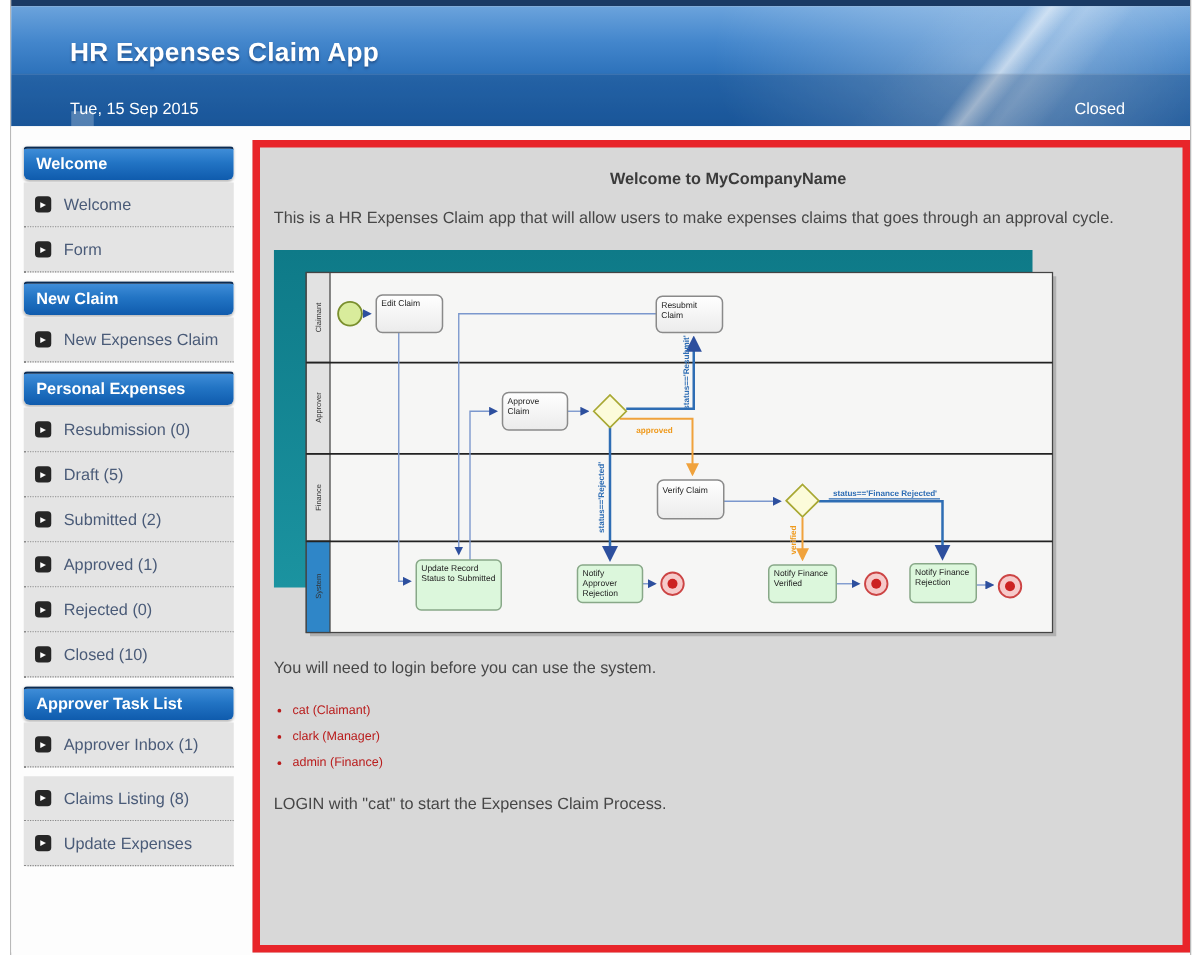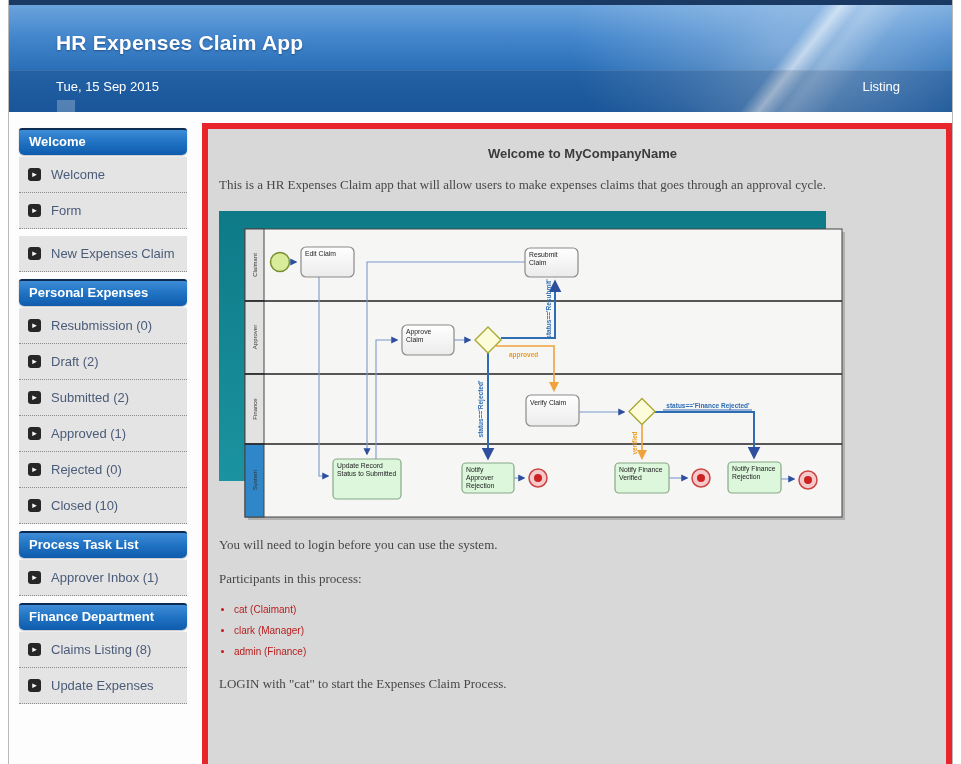--- a/index.html
+++ b/index.html
@@ -9,21 +9,21 @@
     font-family:"Liberation Sans", sans-serif;
   }
   .frame{
     position:absolute;left:8px;top:0;width:943px;height:764px;
     border-left:1px solid #b9b9b9;border-right:1px solid #b9b9b9;
     background:#fdfdfd;
   }
   
   .topstrip{height:5px;background:#1a3a64;}
   .header{
-    position:relative;height:107px;overflow:hidden;
+    position:relative;height:96px;overflow:hidden;
     background:linear-gradient(180deg,#6ba3dc 0%,#4386cc 30%,#2a6fb8 60%,#1d60a9 100%);
   }
   .header .band{
     position:absolute;left:0;right:0;bottom:0;height:41px;
     background:rgba(8,30,70,0.16);border-top:1px solid rgba(255,255,255,0.10);
   }
   .header .glow{
     position:absolute;right:-60px;top:-120px;width:460px;height:320px;
     background:radial-gradient(ellipse at center,rgba(255,255,255,0.30) 0%,rgba(255,255,255,0) 65%);
   }
@@ -62,21 +62,21 @@
     color:#ffffff;font-size:9px;line-height:13px;flex:0 0 13px;
   }
   .sb-label{color:#4a5b78;font-size:13px;}
   
   .main{
     margin-left:15px;margin-top:-5px;width:734px;height:621px;
     border:6px solid #e8252a;background:#d8d8d8;
     padding:17px 0 0 11px;box-sizing:content-box;
   }
   .main h1{font-size:13px;font-weight:bold;color:#3b3b3b;margin:0 0 14px 0;text-align:center;}
-  .main p{font-size:13px;color:#474747;margin:0 0 14px 0;line-height:20px;max-width:700px;font-family:Liberation Serif, serif;}
+  .main p{font-size:13px;color:#474747;margin:0 0 14px 0;line-height:20px;max-width:700px;}
   .main ul{margin:0 0 12px 0;padding-left:15px;}
   .main li{font-size:10px;color:#b91c1c;line-height:21px;}
   .diagram{display:block;margin:2px 0 12px 0;}
   
   .dg-label{font-family:"Liberation Sans",sans-serif;font-size:6.8px;fill:#222222;}
   .dg-lane{font-family:"Liberation Sans",sans-serif;font-size:6px;fill:#333333;}
   .dg-blue{font-family:"Liberation Sans",sans-serif;font-size:6.5px;font-weight:bold;fill:#2e6db4;}
   .dg-orange{font-family:"Liberation Sans",sans-serif;font-size:6.5px;font-weight:bold;fill:#ef9a1d;}
 </style>
 </head>
@@ -87,21 +87,21 @@
 
   <div class="header">
     <div class="glow"></div>
     <div class="sw sw3"></div>
     <div class="sw sw2"></div>
     <div class="sw sw1"></div>
     <div class="band"></div>
     <div class="tab"></div>
     <div class="app-title">HR Expenses Claim App</div>
     <div class="app-date">Tue, 15 Sep 2015</div>
-    <a class="logout">Listing</a>
+    <a class="logout">Closed</a>
   </div>
 
   <div class="bodyarea">
 
     <div class="sidebar">
   <div class="sb-section">
     <div class="sb-head"><span class="sb-title">Welcome</span></div>
     <div class="sb-items">
   <div class="sb-item">
     <span class="sb-ico">▸</span>
@@ -109,39 +109,40 @@
   </div>
 
   <div class="sb-item">
     <span class="sb-ico">▸</span>
     <span class="sb-label">Form</span>
   </div>
 </div>
   </div>
 
   <div class="sb-section">
+    <div class="sb-head"><span class="sb-title">New Claim</span></div>
     <div class="sb-items">
   <div class="sb-item">
     <span class="sb-ico">▸</span>
     <span class="sb-label">New Expenses Claim</span>
   </div>
 </div>
   </div>
 
   <div class="sb-section">
     <div class="sb-head"><span class="sb-title">Personal Expenses</span></div>
     <div class="sb-items">
   <div class="sb-item">
     <span class="sb-ico">▸</span>
     <span class="sb-label">Resubmission (0)</span>
   </div>
 
   <div class="sb-item">
     <span class="sb-ico">▸</span>
-    <span class="sb-label">Draft (2)</span>
+    <span class="sb-label">Draft (5)</span>
   </div>
 
   <div class="sb-item">
     <span class="sb-ico">▸</span>
     <span class="sb-label">Submitted (2)</span>
   </div>
 
   <div class="sb-item">
     <span class="sb-ico">▸</span>
     <span class="sb-label">Approved (1)</span>
@@ -153,31 +154,30 @@
   </div>
 
   <div class="sb-item">
     <span class="sb-ico">▸</span>
     <span class="sb-label">Closed (10)</span>
   </div>
 </div>
   </div>
 
   <div class="sb-section">
-    <div class="sb-head"><span class="sb-title">Process Task List</span></div>
+    <div class="sb-head"><span class="sb-title">Approver Task List</span></div>
     <div class="sb-items">
   <div class="sb-item">
     <span class="sb-ico">▸</span>
     <span class="sb-label">Approver Inbox (1)</span>
   </div>
 </div>
   </div>
 
   <div class="sb-section">
-    <div class="sb-head"><span class="sb-title">Finance Department</span></div>
     <div class="sb-items">
   <div class="sb-item">
     <span class="sb-ico">▸</span>
     <span class="sb-label">Claims Listing (8)</span>
   </div>
 
   <div class="sb-item">
     <span class="sb-ico">▸</span>
     <span class="sb-label">Update Expenses</span>
   </div>
@@ -310,21 +310,20 @@
           <circle cx="490" cy="272" r="9" fill="#f6caca" stroke="#cc4444" stroke-width="1.5"></circle>
           <circle cx="490" cy="272" r="4" fill="#cc2222"></circle>
         </g>
         <g>
           <circle cx="597" cy="274" r="9" fill="#f6caca" stroke="#cc4444" stroke-width="1.5"></circle>
           <circle cx="597" cy="274" r="4" fill="#cc2222"></circle>
         </g>
       </svg>
 
       <p>You will need to login before you can use the system.</p>
-      <p style="margin-bottom:10px;">Participants in this process:</p>
       <ul>
           <li>cat (Claimant)</li>
           <li>clark (Manager)</li>
           <li>admin (Finance)</li>
         </ul>
       <p>LOGIN with "cat" to start the Expenses Claim Process.</p>
     </div>
   </div>
 </div>
 

